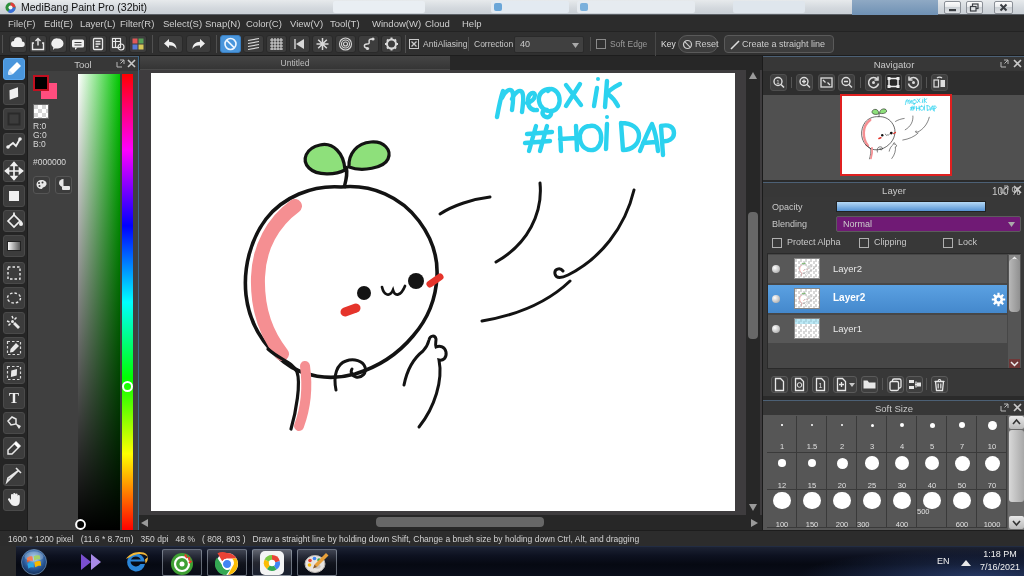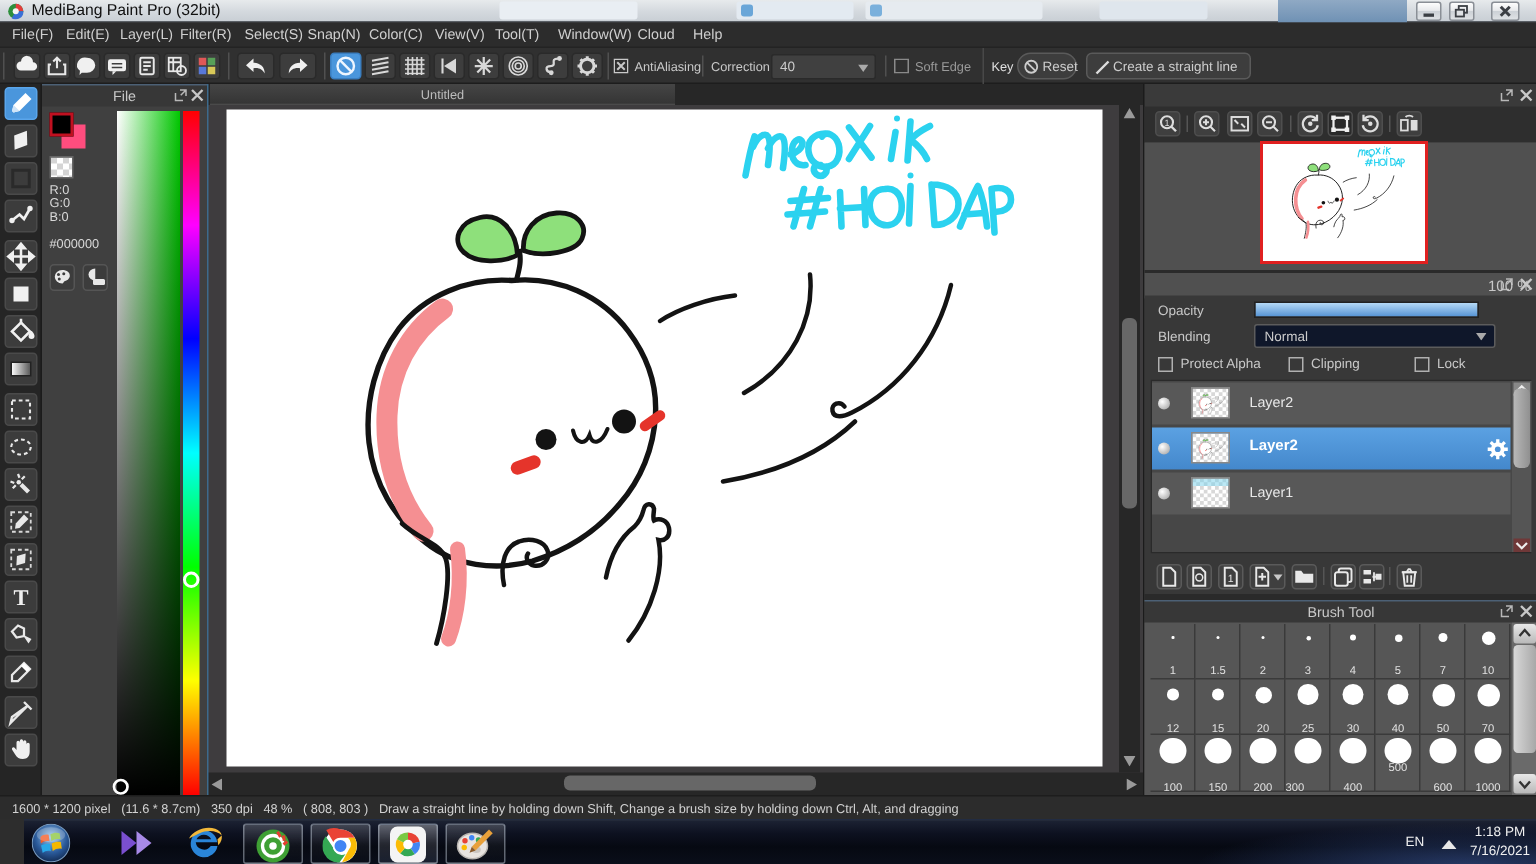--- a/index.html
+++ b/index.html
@@ -413,21 +413,21 @@
         <path d="M12,3 l5,5 M14.5,5.5 L6,14 L3,17 L4,13 Z" fill="none" stroke="#e8e8e8" stroke-width="1.6"></path>
       </svg>
     </div>
   <div class="lbtn" style="top:433px">
       <svg width="20" height="20" viewBox="0 0 20 20">
         <path d="M7,10 L7,5 a1.1,1.1 0 0 1 2.2,0 L9.2,4 a1.1,1.1 0 0 1 2.2,0 L11.4,4.6 a1.1,1.1 0 0 1 2.2,0 L13.6,6.2 a1.1,1.1 0 0 1 2.2,0 L15.8,11 c0,3.2-1.6,5-4.6,5 c-2.4,0-3.8-1-5.2-3.2 l-1.8,-2.8 c-0.8,-1.2 0.7,-2.4 1.7,-1.4 Z" fill="#f0f0f0"></path>
       </svg>
     </div>
 </div>
 <div id="colorpanel" class="abs">
-  <div class="ptitle" style="left:0;top:0;width:110px">File</div>
+  <div class="ptitle" style="left:0;top:0;width:110px">Tool</div>
   <svg class="pico" style="left:88px;top:3px" width="9" height="9" viewBox="0 0 9 9">
       <path d="M1,3 v5 h5 M4,1 h4 v4 M8,1 L4.5,4.5" fill="none" stroke="#b8b8b8"></path>
     </svg>
   <svg class="pico" style="left:99px;top:3px" width="9" height="9" viewBox="0 0 9 9">
       <path d="M1,1 L8,8 M8,1 L1,8" stroke="#c8c8c8" stroke-width="1.6"></path>
     </svg>
   <div class="abs" style="left:13px;top:27px;width:16px;height:16px;background:#ff4d7e"></div>
   <div class="abs" style="left:5px;top:19px;width:16px;height:16px;background:#000;border:2px solid #c01020"></div>
   <div class="abs" style="left:5px;top:48px;width:16px;height:15px;background:repeating-conic-gradient(#fff 0 25%,#d4d4d4 0 50%) 0 0/8px 8px;border:1px solid #666"></div>
   <div class="abs" style="left:5px;top:66px;font-size:8.5px;color:#d8d8d8;line-height:9px">R:0<br>G:0<br>B:0</div>
@@ -477,20 +477,21 @@
       <path d="M7,0 L0,4 L7,8 Z" fill="#9a9a9a"></path>
     </svg>
   <div class="sbthumb" style="left:238px;top:461px;width:168px;height:10px"></div>
   <svg class="abs" style="left:613px;top:463px" width="7" height="8" viewBox="0 0 7 8">
       <path d="M0,0 L7,4 L0,8 Z" fill="#9a9a9a"></path>
     </svg>
   <div class="abs" style="left:0;top:0;width:1px;height:474px;background:#3d6a8c"></div>
 </div>
 <div id="rightcol" class="abs">
 
+  <div class="ptitle" style="left:0;top:0;width:262px">Navigator</div>
   <svg class="pico" style="left:237px;top:3px" width="9" height="9" viewBox="0 0 9 9">
       <path d="M1,3 v5 h5 M4,1 h4 v4 M8,1 L4.5,4.5" fill="none" stroke="#b8b8b8"></path>
     </svg>
   <svg class="pico" style="left:250px;top:3px" width="9" height="9" viewBox="0 0 9 9">
       <path d="M1,1 L8,8 M8,1 L1,8" stroke="#c8c8c8" stroke-width="1.6"></path>
     </svg>
   <div class="abs" style="left:0;top:15px;width:262px;height:24px;background:#2e2e2e"></div>
   <div class="rbtn" style="left:7px;top:18px">
       <svg width="15" height="15" viewBox="0 0 15 15">
         <circle cx="7" cy="6.5" r="4" fill="none" stroke="#ddd" stroke-width="1.4"></circle>
@@ -550,32 +551,33 @@
       </svg>
     </div>
   <div class="abs" style="left:0;top:39px;width:262px;height:104px;background:#505050"></div>
   <div class="abs" style="left:77px;top:38px;width:112px;height:82px;background:#fff;border:2px solid #e02020">
     <svg width="108" height="78" viewBox="146 68 594 448">
         <use href="#chara"></use>
       </svg>
   </div>
 
   <div class="abs" style="left:0;top:124px;width:262px;height:2px;background:#2a2a2a"></div>
+  <div class="ptitle" style="left:0;top:126px;width:262px">Layer</div>
   <svg class="pico" style="left:237px;top:129px" width="9" height="9" viewBox="0 0 9 9">
       <path d="M1,3 v5 h5 M4,1 h4 v4 M8,1 L4.5,4.5" fill="none" stroke="#b8b8b8"></path>
     </svg>
   <svg class="pico" style="left:250px;top:129px" width="9" height="9" viewBox="0 0 9 9">
       <path d="M1,1 L8,8 M8,1 L1,8" stroke="#c8c8c8" stroke-width="1.6"></path>
     </svg>
   <div class="abs" style="left:0;top:141px;width:262px;height:333px;background:#383838"></div>
   <div class="abs" style="left:9px;top:146px;font-size:9px;color:#c8c8c8">Opacity</div>
   <div class="abs" style="left:73px;top:145px;width:150px;height:11px;border:1px solid #222;background:linear-gradient(#b5d9f6,#5593d4)"></div>
   <div class="abs" style="left:229px;top:130px;font-size:10px;color:#c8c8c8">100 %</div>
   <div class="abs" style="left:9px;top:163px;font-size:9px;color:#c8c8c8">Blending</div>
-  <div class="abs" style="left:73px;top:160px;width:161px;height:16px;background:#0f172a;border:1px solid #5c5c5c;border-radius:2px;color:#ccc;font-size:9px;line-height:15px;padding-left:6px">Normal<svg class="abs" style="right:5px;top:5px" width="7" height="5" viewBox="0 0 7 5">
+  <div class="abs" style="left:73px;top:160px;width:185px;height:16px;background:#701a75;border:1px solid #5c5c5c;border-radius:2px;color:#ccc;font-size:9px;line-height:15px;padding-left:6px">Normal<svg class="abs" style="right:5px;top:5px" width="7" height="5" viewBox="0 0 7 5">
         <path d="M0,0 h7 l-3.5,5 z" fill="#aaa"></path>
       </svg></div>
   <div class="cbx" style="left:9px;top:182px"></div>
     <div class="clabel" style="left:24px;top:181px">Protect Alpha</div>
   <div class="cbx" style="left:96px;top:182px"></div>
     <div class="clabel" style="left:111px;top:181px">Clipping</div>
   <div class="cbx" style="left:180px;top:182px"></div>
     <div class="clabel" style="left:195px;top:181px">Lock</div>
 
   <div class="abs" style="left:4px;top:197px;width:254px;height:116px;background:#474747;border:1px solid #2a2a2a"></div>
@@ -667,21 +669,21 @@
     </div>
   <div class="abs" style="left:163px;top:322px;width:1px;height:12px;background:#555"></div>
   <div class="lybtn" style="left:168px">
       <svg width="15" height="15" viewBox="0 0 15 15">
         <path d="M3.5,4.5 h8 l-1,9 h-6 z" fill="none" stroke="#e8e8e8" stroke-width="1.3"></path>
         <path d="M2.5,4.5 h10 M6,4 l1,-1.5 h1 l1,1.5 M6.2,6.5 v5 M8.8,6.5 v5" stroke="#e8e8e8" stroke-width="1.2" fill="none"></path>
       </svg>
     </div>
 
   <div class="abs" style="left:0;top:340px;width:262px;height:4px;background:#2a2a2a"></div>
-  <div class="ptitle" style="left:0;top:344px;width:262px">Brush Tool</div>
+  <div class="ptitle" style="left:0;top:344px;width:262px">Soft Size</div>
   <svg class="pico" style="left:237px;top:347px" width="9" height="9" viewBox="0 0 9 9">
       <path d="M1,3 v5 h5 M4,1 h4 v4 M8,1 L4.5,4.5" fill="none" stroke="#b8b8b8"></path>
     </svg>
   <svg class="pico" style="left:250px;top:347px" width="9" height="9" viewBox="0 0 9 9">
       <path d="M1,1 L8,8 M8,1 L1,8" stroke="#c8c8c8" stroke-width="1.6"></path>
     </svg>
   <div id="brushgrid" class="abs" style="left:0;top:359px;width:245px;height:115px;background:#565656"></div>
   <div class="abs" style="left:4px;top:360px;width:30px;height:36.5px;border-right:1px solid #3a3a3a;border-bottom:1px solid #3a3a3a"></div>
   <div class="abs" style="left:18.25px;top:368.25px;width:1.5px;height:1.5px;border-radius:50%;background:#fff"></div>
   <div class="abs" style="left:4px;top:386px;width:30px;text-align:center;font-size:7.5px;color:#e0e0e0">1</div>
@@ -740,21 +742,21 @@
   <div class="abs" style="left:70.25px;top:435.75px;width:17.5px;height:17.5px;border-radius:50%;background:#fff"></div>
   <div class="abs" style="left:64px;top:463.5px;width:30px;text-align:center;font-size:7.5px;color:#e0e0e0">200</div>
   <div class="abs" style="left:94px;top:433.5px;width:30px;height:38.5px;border-right:1px solid #3a3a3a;border-bottom:1px solid #3a3a3a"></div>
   <div class="abs" style="left:100.25px;top:435.75px;width:17.5px;height:17.5px;border-radius:50%;background:#fff"></div>
   <div class="abs" style="left:94px;top:463.5px;width:30px;text-align:left;font-size:7.5px;color:#e0e0e0">300</div>
   <div class="abs" style="left:124px;top:433.5px;width:30px;height:38.5px;border-right:1px solid #3a3a3a;border-bottom:1px solid #3a3a3a"></div>
   <div class="abs" style="left:130.25px;top:435.75px;width:17.5px;height:17.5px;border-radius:50%;background:#fff"></div>
   <div class="abs" style="left:124px;top:463.5px;width:30px;text-align:center;font-size:7.5px;color:#e0e0e0">400</div>
   <div class="abs" style="left:154px;top:433.5px;width:30px;height:38.5px;border-right:1px solid #3a3a3a;border-bottom:1px solid #3a3a3a"></div>
   <div class="abs" style="left:160.25px;top:435.75px;width:17.5px;height:17.5px;border-radius:50%;background:#fff"></div>
-  <div class="abs" style="left:154px;top:451px;width:30px;text-align:center;font-size:7.5px;color:#e0e0e0">500</div>
+  <div class="abs" style="left:154px;top:451px;width:30px;text-align:left;font-size:7.5px;color:#e0e0e0">500</div>
   <div class="abs" style="left:184px;top:433.5px;width:30px;height:38.5px;border-right:1px solid #3a3a3a;border-bottom:1px solid #3a3a3a"></div>
   <div class="abs" style="left:190.25px;top:435.75px;width:17.5px;height:17.5px;border-radius:50%;background:#fff"></div>
   <div class="abs" style="left:184px;top:463.5px;width:30px;text-align:center;font-size:7.5px;color:#e0e0e0">600</div>
   <div class="abs" style="left:214px;top:433.5px;width:30px;height:38.5px;border-right:1px solid #3a3a3a;border-bottom:1px solid #3a3a3a"></div>
   <div class="abs" style="left:220.25px;top:435.75px;width:17.5px;height:17.5px;border-radius:50%;background:#fff"></div>
   <div class="abs" style="left:214px;top:463.5px;width:30px;text-align:center;font-size:7.5px;color:#e0e0e0">1000</div>
   <div class="abs" style="left:245px;top:359px;width:17px;height:115px;background:#6a6a6a"></div>
   <div class="abs" style="left:246px;top:360px;width:15px;height:13px;background:linear-gradient(#e8e8e8,#b8b8b8);border-radius:2px">
       <svg width="15" height="13" viewBox="0 0 15 13">
         <path d="M4,8 L7.5,4 L11,8" fill="none" stroke="#333" stroke-width="1.6"></path>

